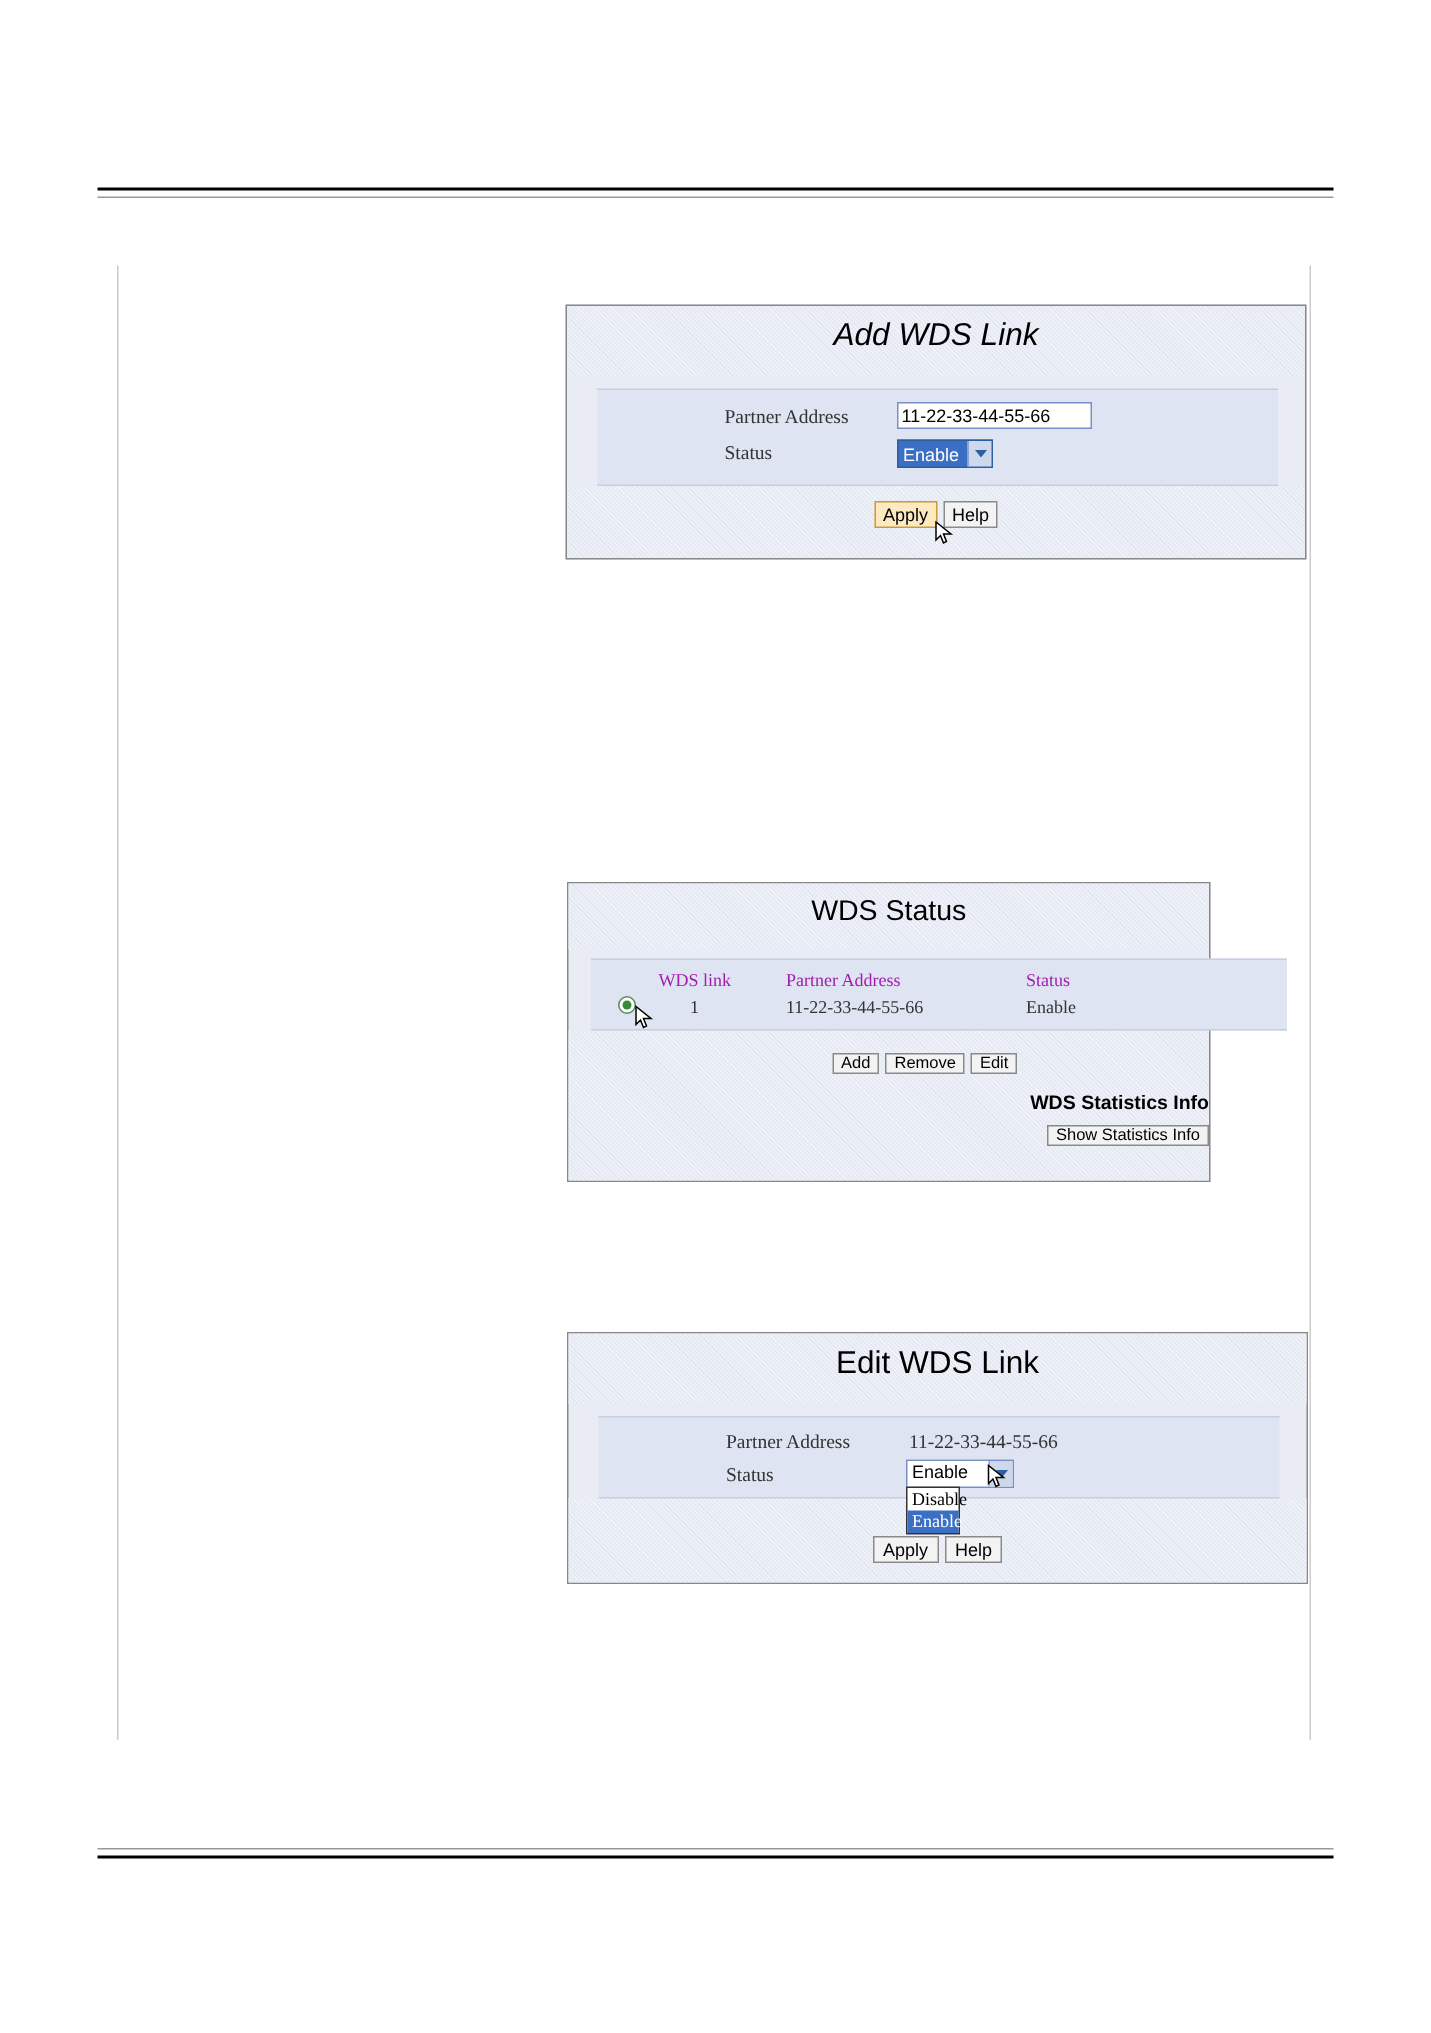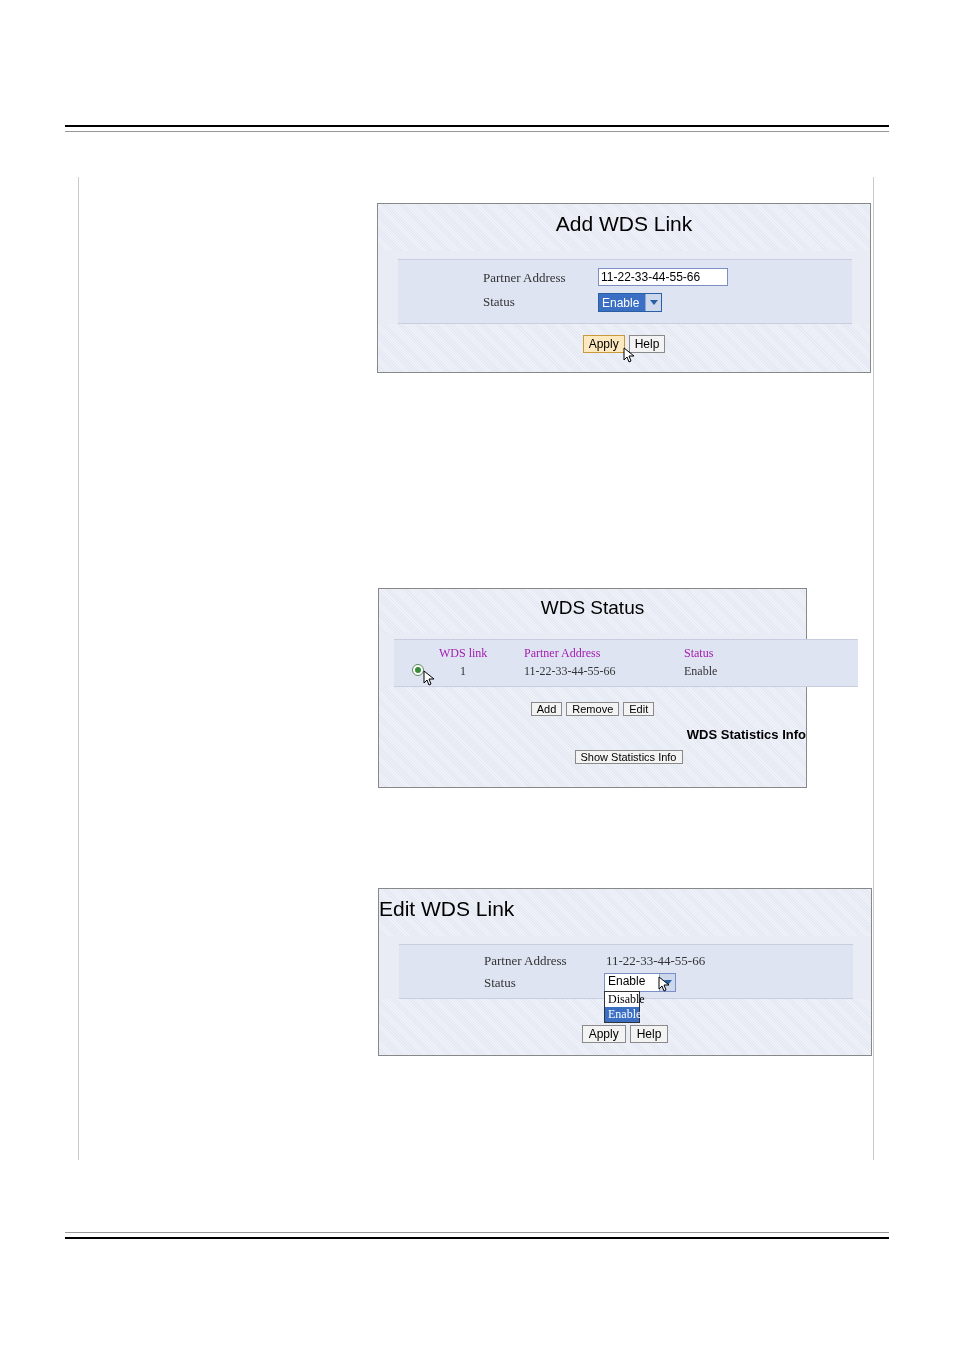--- a/index.html
+++ b/index.html
@@ -67,20 +67,21 @@
       background: repeating-linear-gradient(45deg, #e4e8f2, #e4e8f2 1px, #eff2f8 1px, #eff2f8 2px);
     }
     .panel1 .title {
       position: absolute;
       top: 8px;
       width: 100%;
       text-align: center;
       font-family: Arial, sans-serif;
       font-size: 21px;
       color: #000;
+      font-style: italic;
     }
     .panel1 .inner {
       position: absolute;
       top: 55px;
       left: 20px;
       width: 454px;
       height: 65px;
       background: #dfe4f2;
       border-top: 1px solid #c8cde0;
       border-bottom: 1px solid #c8cde0;
@@ -189,41 +190,41 @@
       position: absolute; top: 2px; left: 2px;
       width: 6px; height: 6px;
       border-radius: 50%;
       background: #3a8a3a;
     }
     .panel2 .dither-band2 {
       position: absolute; top: 98px; left: 0; width: 100%; height: 100px;
       background: repeating-linear-gradient(45deg, #e4e8f2, #e4e8f2 1px, #eff2f8 1px, #eff2f8 2px);
     }
     .panel2 .btn-row {
-      position: absolute; top: 110px; width: 100%; text-align: center;
+      position: absolute; top: 110px; width: 100%; text-align: center; margin-left: 24px;
     }
     .panel2 .btn {
       display: inline-block;
       border: 1px solid #8a8a8a;
       background: #f3f3f3;
       font-size: 11px;
       font-family: Arial, sans-serif;
       padding: 0px 5px;
       color: #000;
     }
     .panel2 .sub-title {
       position: absolute; top: 138px; width: 100%;
       text-align: right;
       font-family: Arial, sans-serif;
       font-size: 13px;
       font-weight: bold;
       color: #000;
     }
     .panel2 .btn-row2 {
-      position: absolute; top: 158px; width: 100%; text-align: center; margin-left: 36px;
+      position: absolute; top: 158px; width: 100%; text-align: right;
     }
     .cursor2 {
       position: absolute;
       top: 670px; left: 423px;
       width: 14px; height: 18px;
     }
     
     .panel3 {
       position: absolute;
       top: 888px;
@@ -235,21 +236,21 @@
     }
     .panel3 .dither-band1 {
       position: absolute;
       top: 0; left: 0; width: 100%; height: 47px;
       background: repeating-linear-gradient(45deg, #e4e8f2, #e4e8f2 1px, #eff2f8 1px, #eff2f8 2px);
     }
     .panel3 .title {
       position: absolute;
       top: 8px;
       width: 100%;
-      text-align: left;
+      text-align: center;
       font-family: Arial, sans-serif;
       font-size: 21px;
       color: #000;
     }
     .panel3 .inner {
       position: absolute;
       top: 55px;
       left: 20px;
       width: 454px;
       height: 55px;

